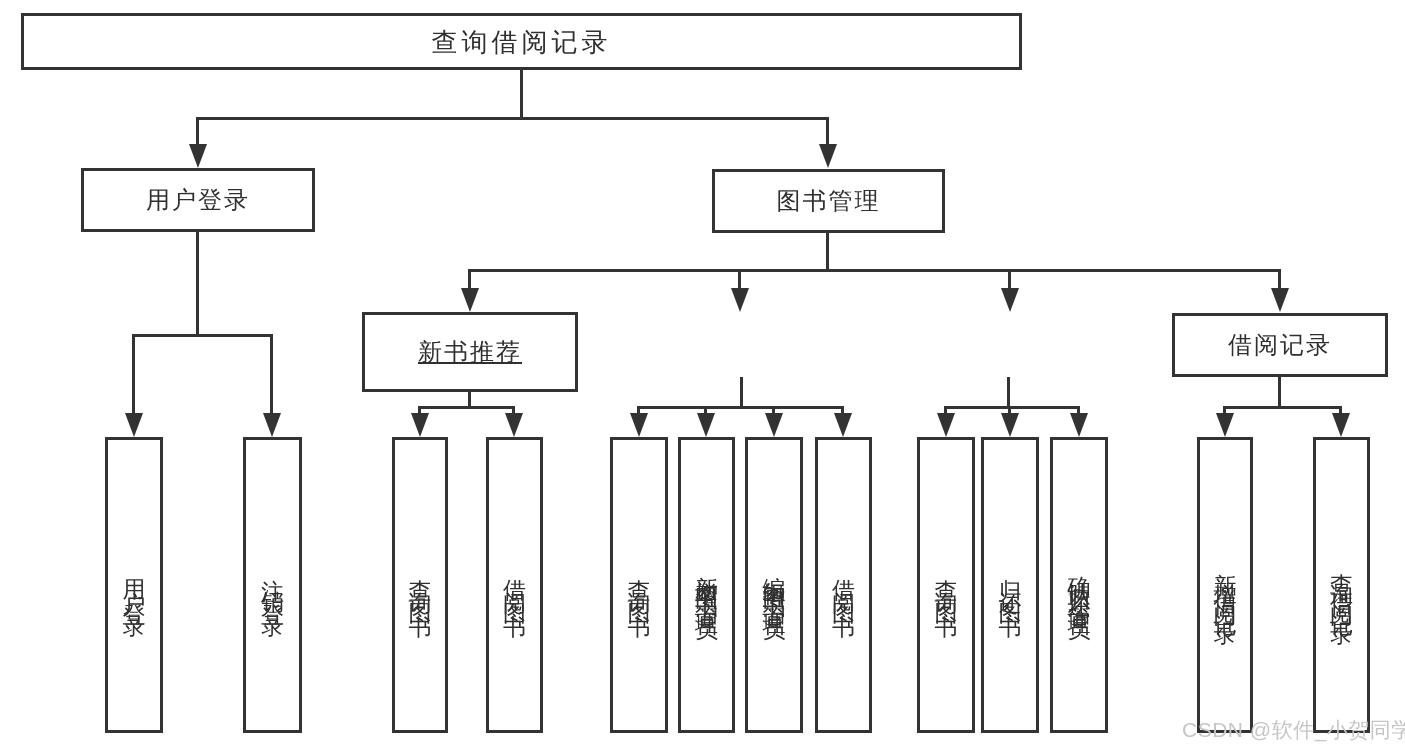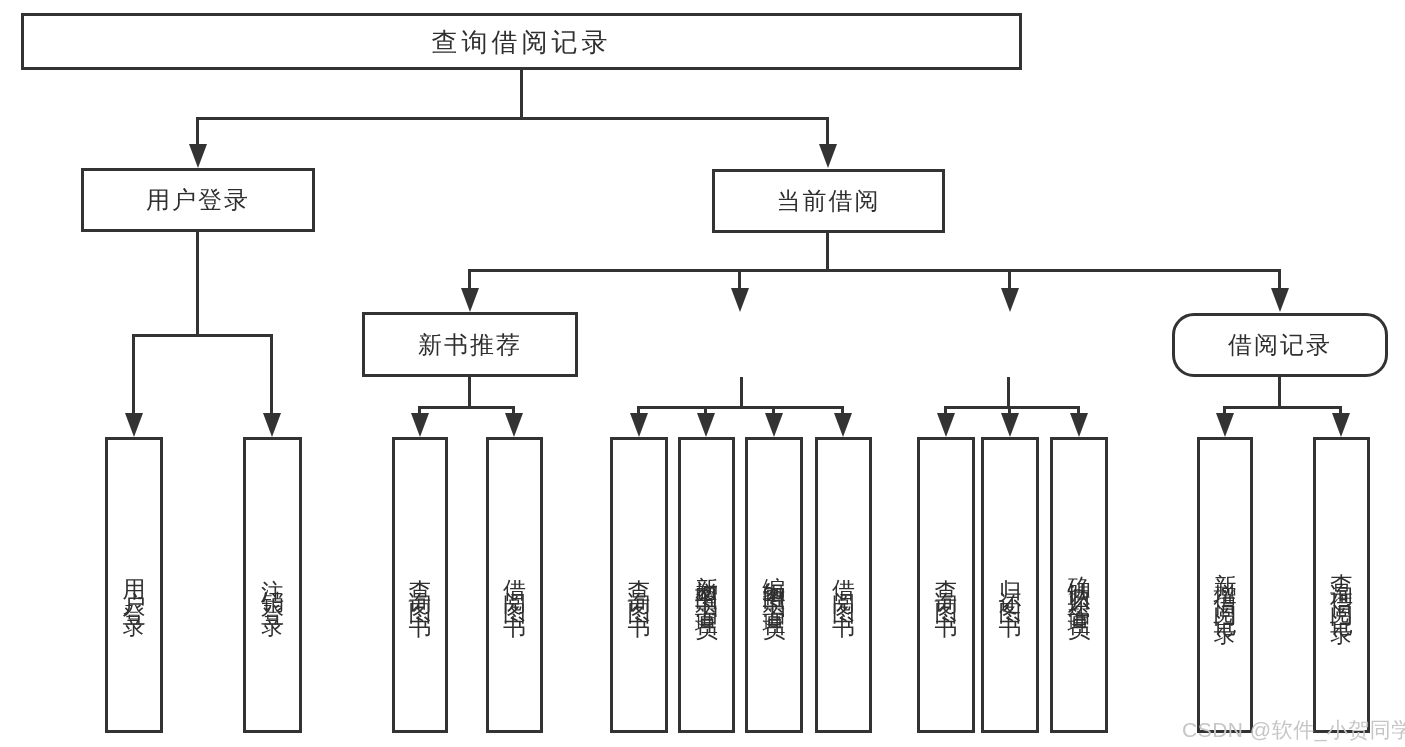--- a/index.html
+++ b/index.html
@@ -112,24 +112,24 @@
   <div class="vline" style="left:1278px;top:377px;height:31px;"></div>
   <div class="hline" style="left:1223px;top:406px;width:119px;"></div>
   <div class="vline" style="left:1223px;top:406px;height:9px;"></div>
   <div class="arrow" style="left:1216px;top:413px;"></div>
   <div class="vline" style="left:1339px;top:406px;height:9px;"></div>
   <div class="arrow" style="left:1332px;top:413px;"></div>
 
   <div class="box root-label" style="left:21px;top:13px;width:1001px;height:57px;">查询借阅记录</div>
 
   <div class="box h" style="left:81px;top:168px;width:234px;height:64px;">用户登录</div>
-  <div class="box h" style="left:712px;top:169px;width:233px;height:64px;">当前借阅</div>
+  <div class="box h" style="left:712px;top:169px;width:233px;height:64px;">图书管理</div>
 
-  <div class="box h" style="left:362px;top:312px;width:216px;height:65px;">新书推荐</div>
-  <div class="box h" style="left:1172px;top:313px;width:216px;height:64px;border-radius:22px;">借阅记录</div>
+  <div class="box h" style="left:362px;top:312px;width:216px;height:80px;text-decoration:underline;">新书推荐</div>
+  <div class="box h" style="left:1172px;top:313px;width:216px;height:64px;">借阅记录</div>
 
   <div class="box v ls4" style="left:105px;top:437px;width:58px;height:296px;">用户登录</div>
   <div class="box v ls4" style="left:243px;top:437px;width:59px;height:296px;">注销登录</div>
 
   <div class="box v ls4" style="left:392px;top:437px;width:56px;height:296px;">查询图书</div>
   <div class="box v ls4" style="left:486px;top:437px;width:57px;height:296px;">借阅图书</div>
 
   <div class="box v ls4" style="left:610px;top:437px;width:58px;height:296px;">查询图书</div>
   <div class="box v ls9" style="left:678px;top:437px;width:57px;height:296px;">新增图书（管理员）</div>
   <div class="box v ls9" style="left:745px;top:437px;width:58px;height:296px;">编辑图书（管理员）</div>

